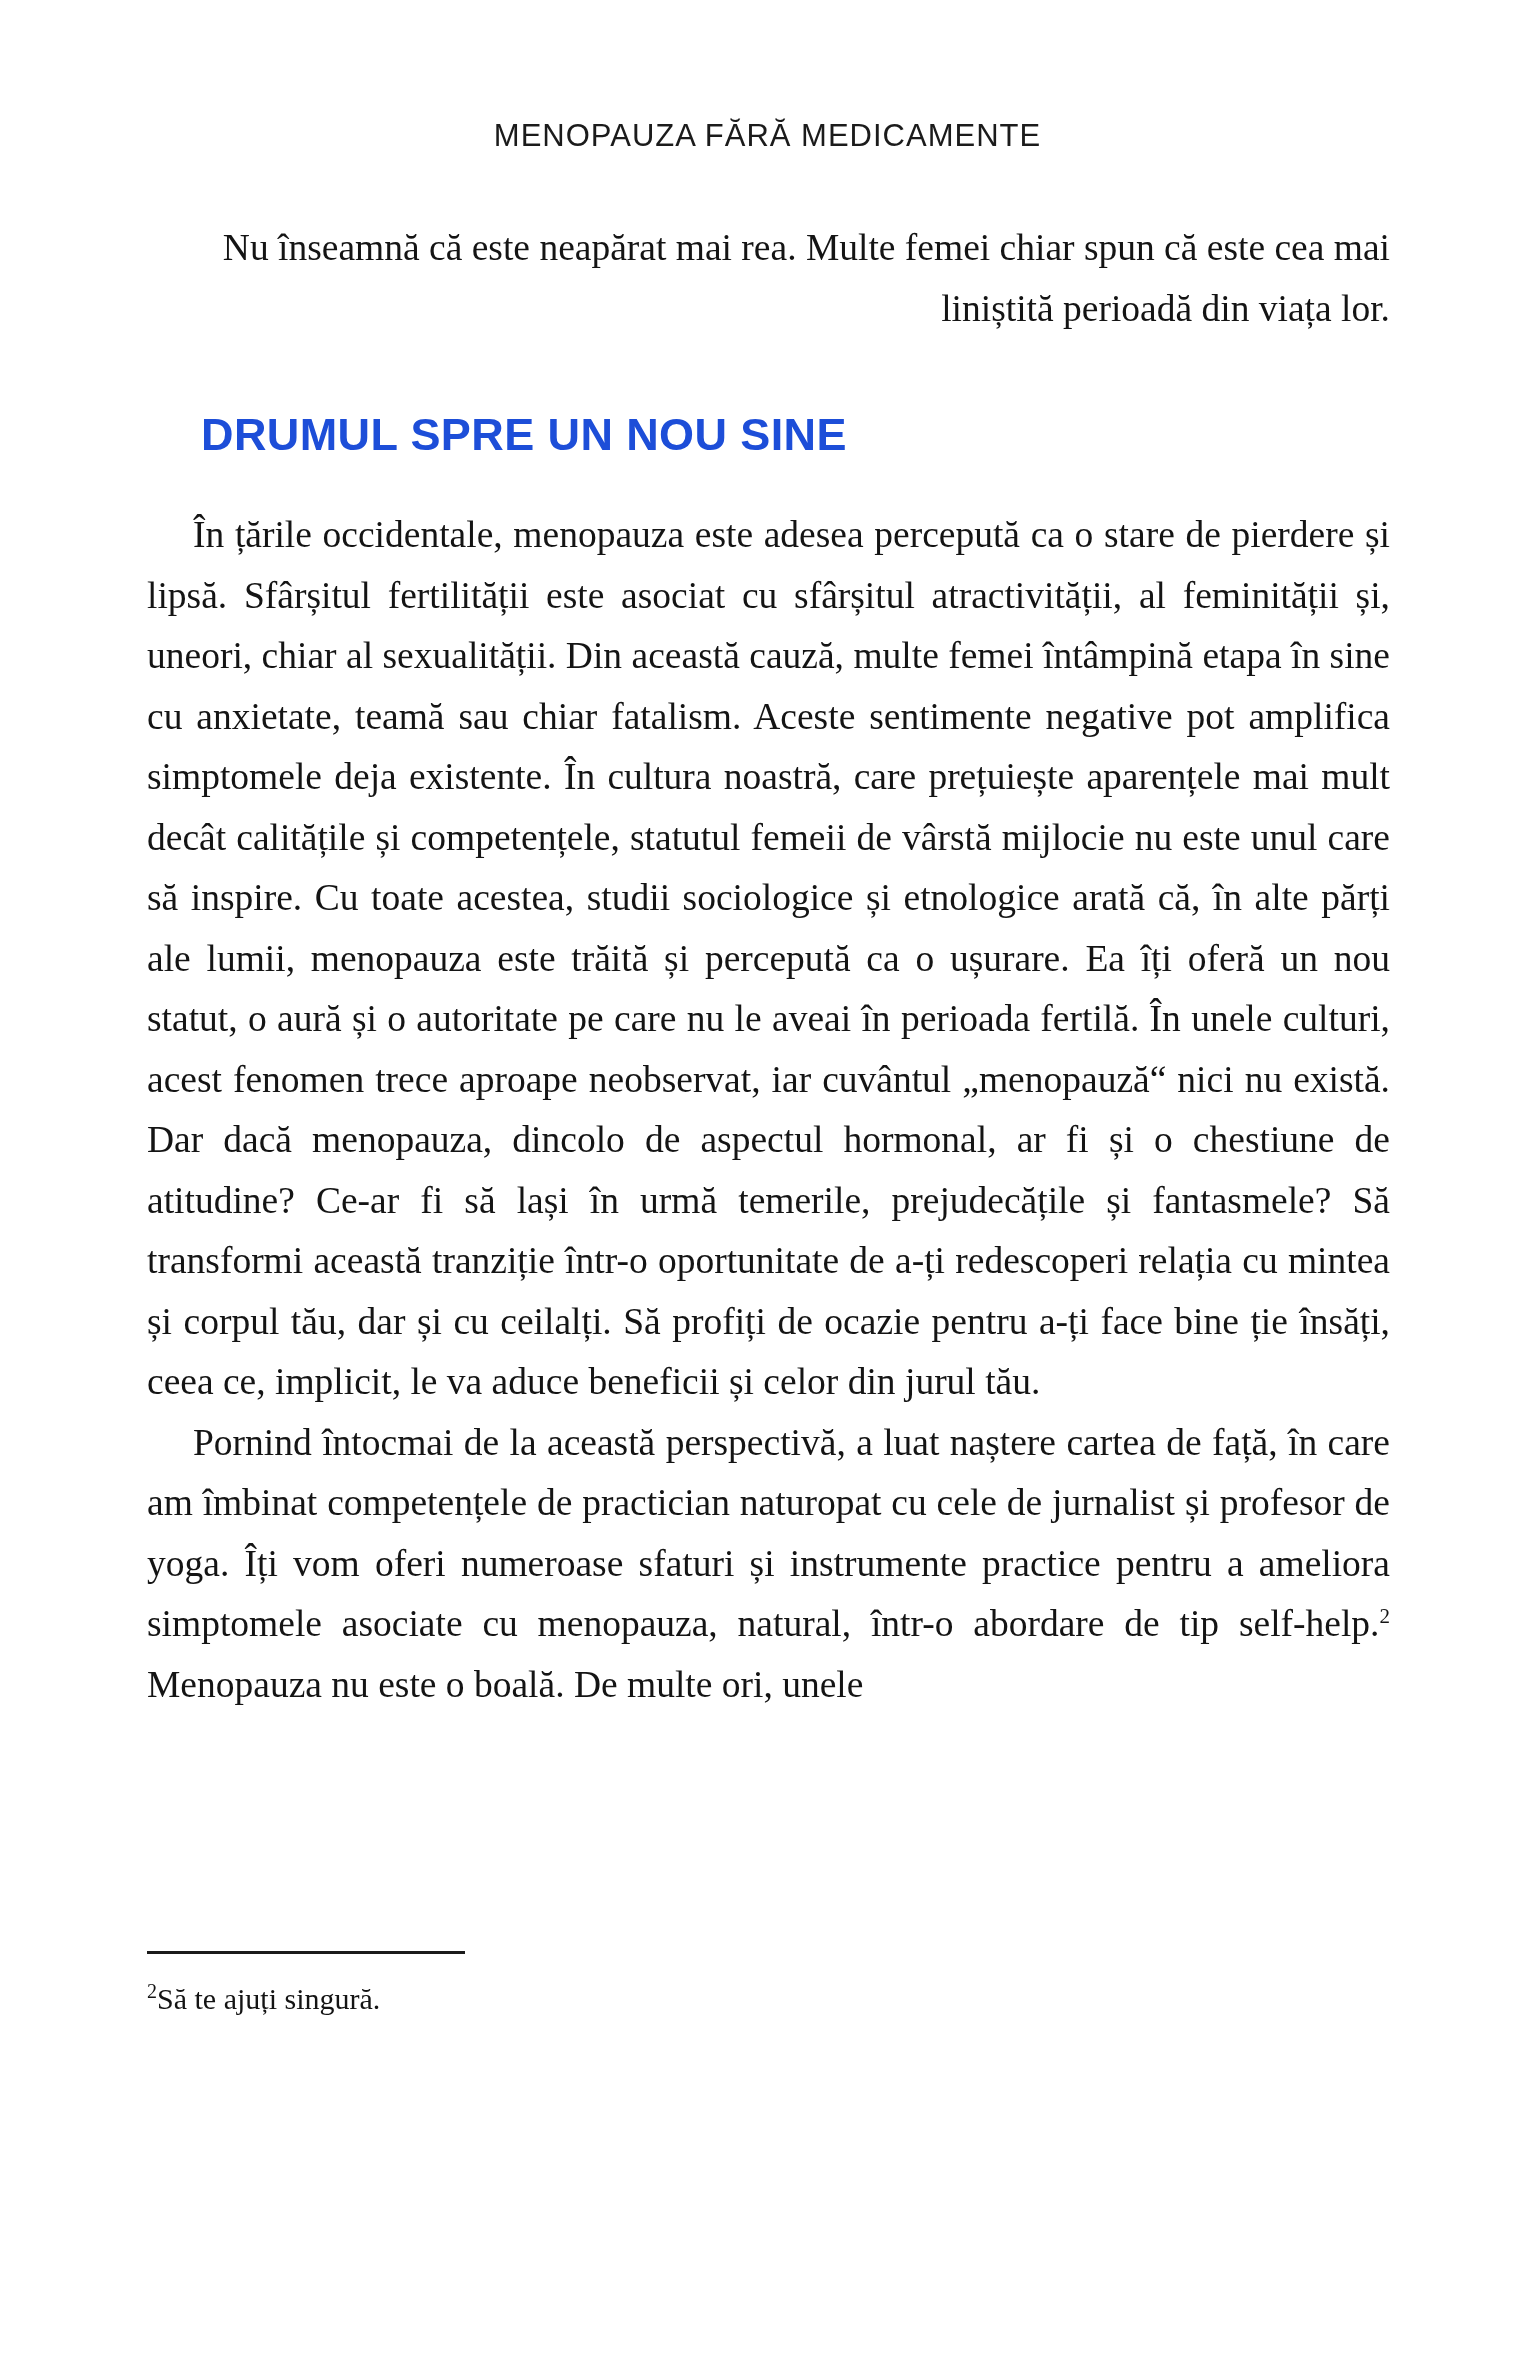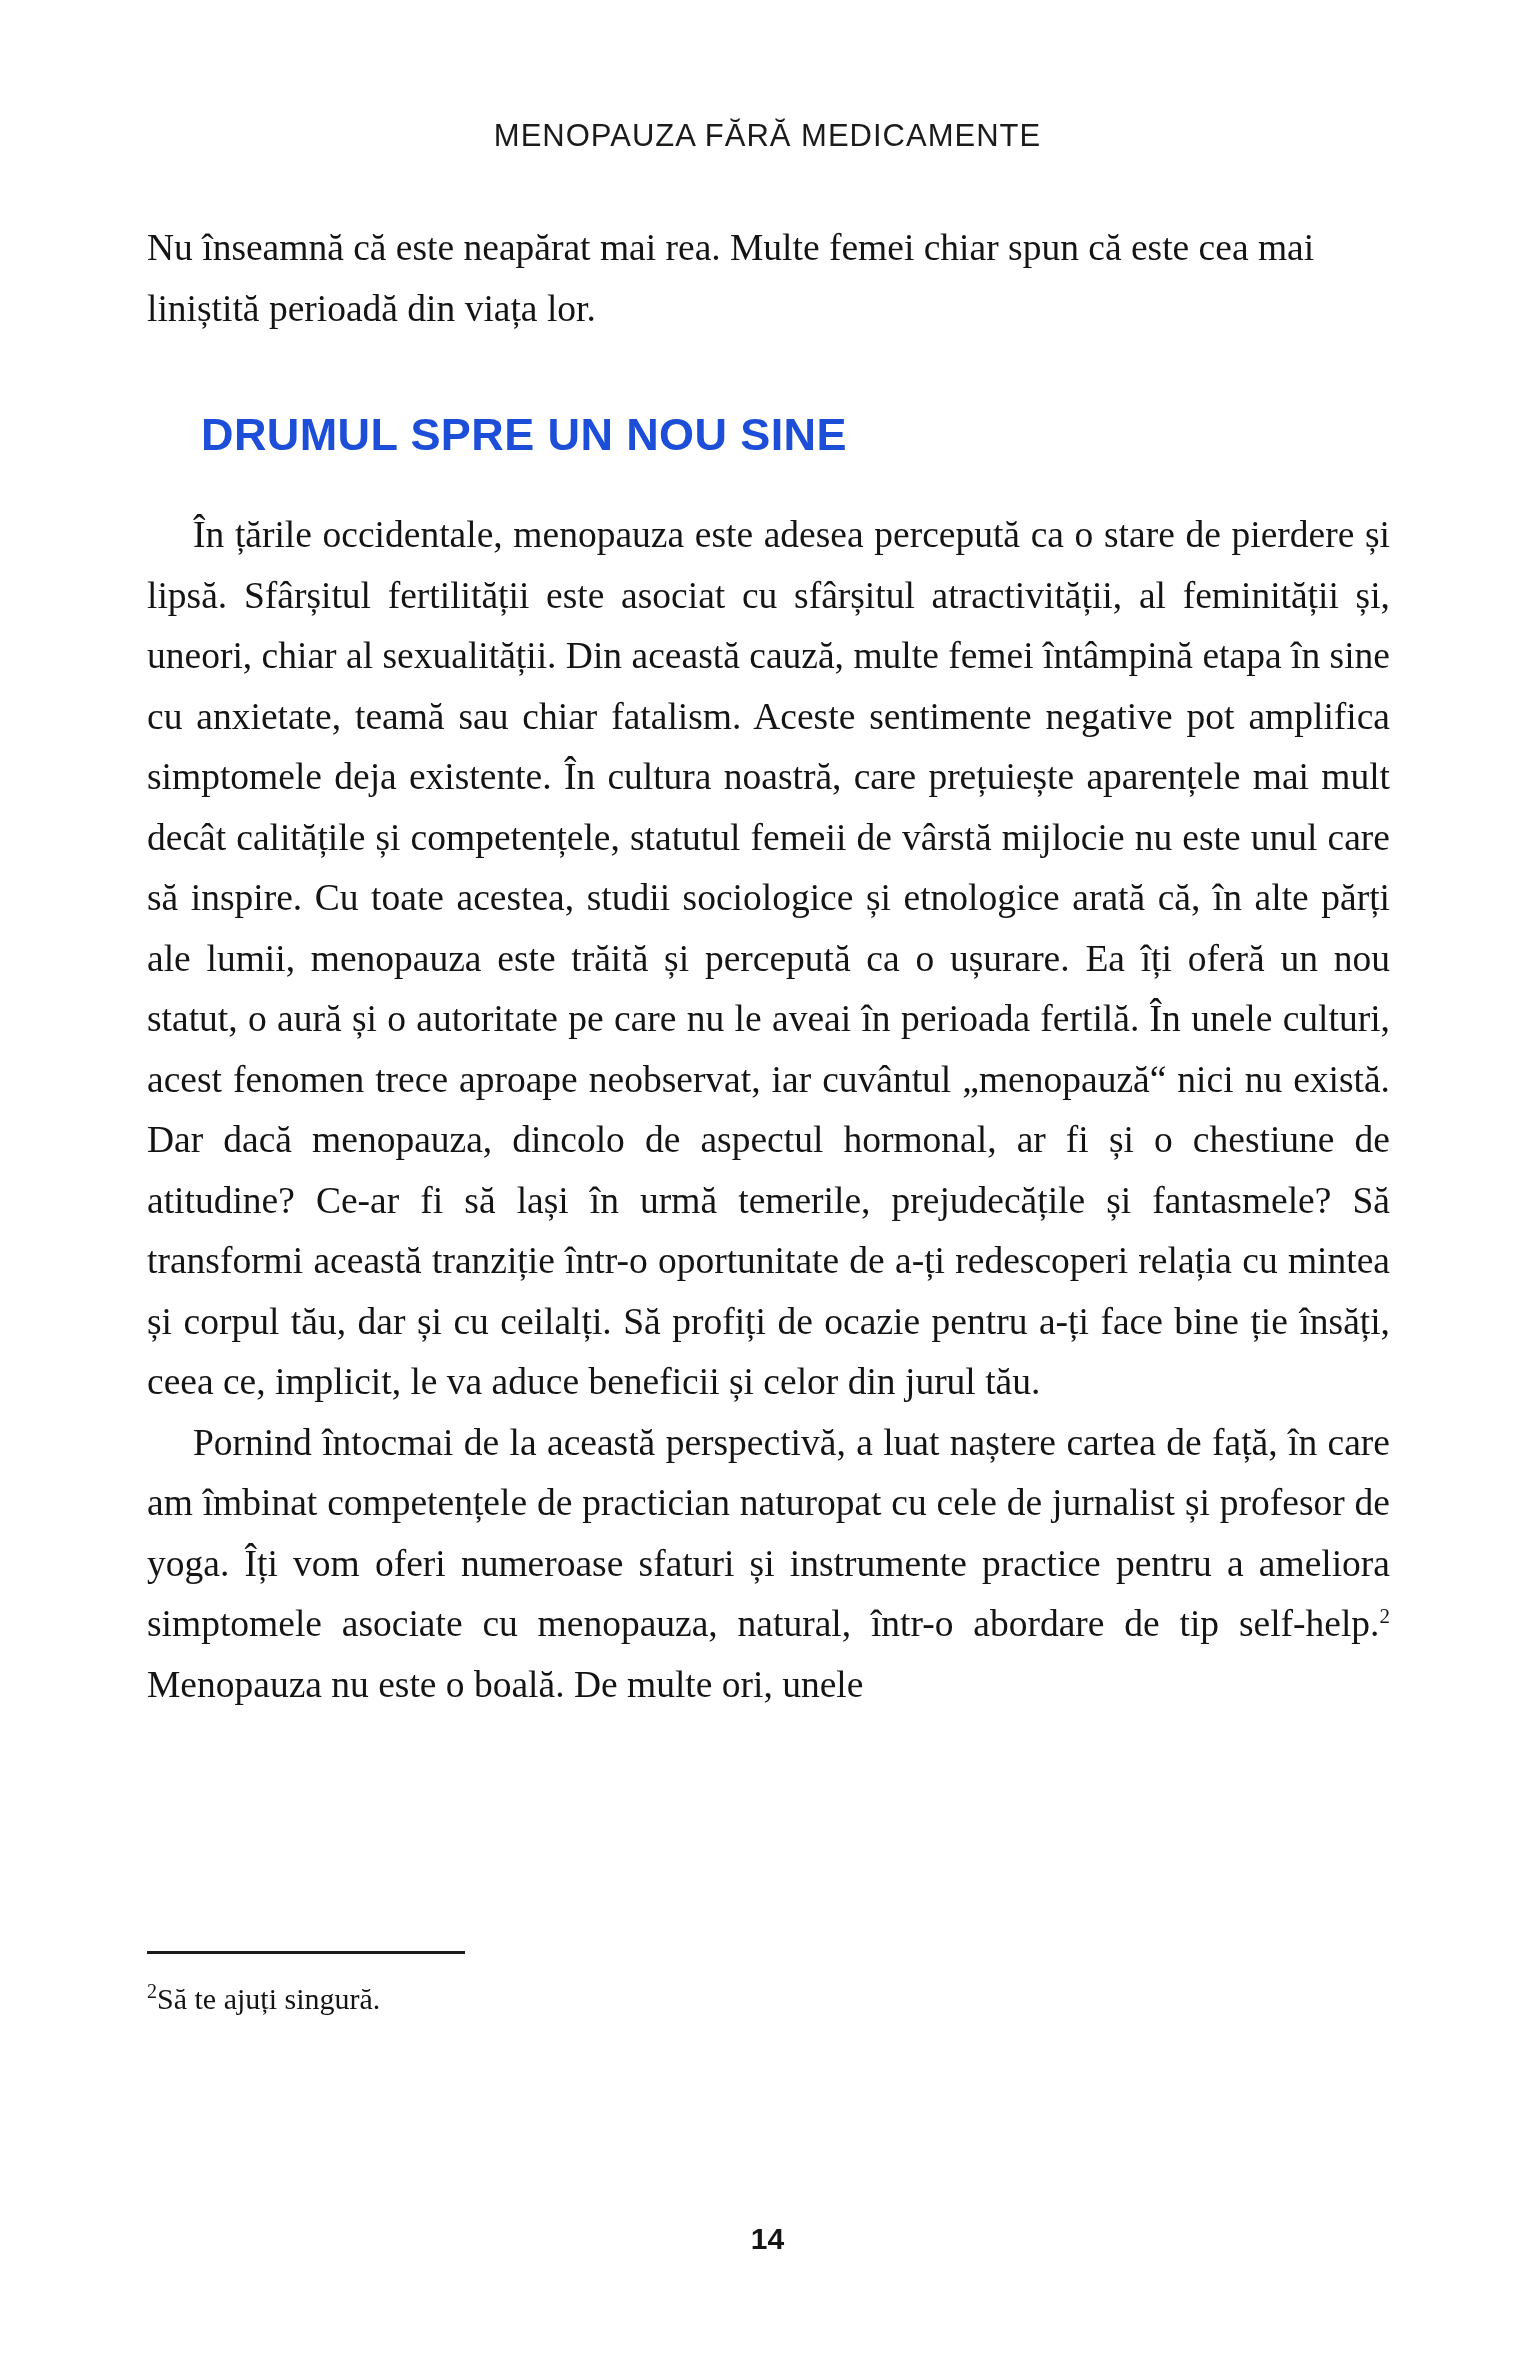--- a/index.html
+++ b/index.html
@@ -45,21 +45,21 @@
   p.body-text {
     margin: 0;
     font-size: 37.5px;
     line-height: 60.5px;
     text-align: justify;
     text-justify: inter-word;
     color: #141414;
     hyphens: manual;
   }
   p.lead {
-    text-align: left;
+    text-align: right;
   }
   p.indent {
     text-indent: 46px;
   }
   h2.section-title {
     font-family: "Liberation Sans", sans-serif;
     font-weight: bold;
     font-size: 45px;
     letter-spacing: 0.4px;
     color: #1d4ed8;
@@ -120,15 +120,14 @@
 
     <p class="body-text indent"><span>Pornind întocmai de la această perspectivă, a luat naștere cartea de față, în care am îmbinat competențele de practician naturopat cu cele de jurnalist și profesor de yoga. Îți vom oferi numeroase sfaturi și instrumente practice pentru a ameliora simptomele asociate cu menopauza, natural, într-o abordare de tip self-help.</span><sup class="fn-ref">2</sup><span> Menopauza nu este o boală. De multe ori, unele</span></p>
 
   </div>
 
   <div class="footnote-area">
     <div class="footnote-rule"></div>
     <div class="footnote-text"><sup>2</sup><span>Să te ajuți singură.</span></div>
   </div>
 
-  <div class="folio">14</div>
 
 </div>
 
 </body></html>

